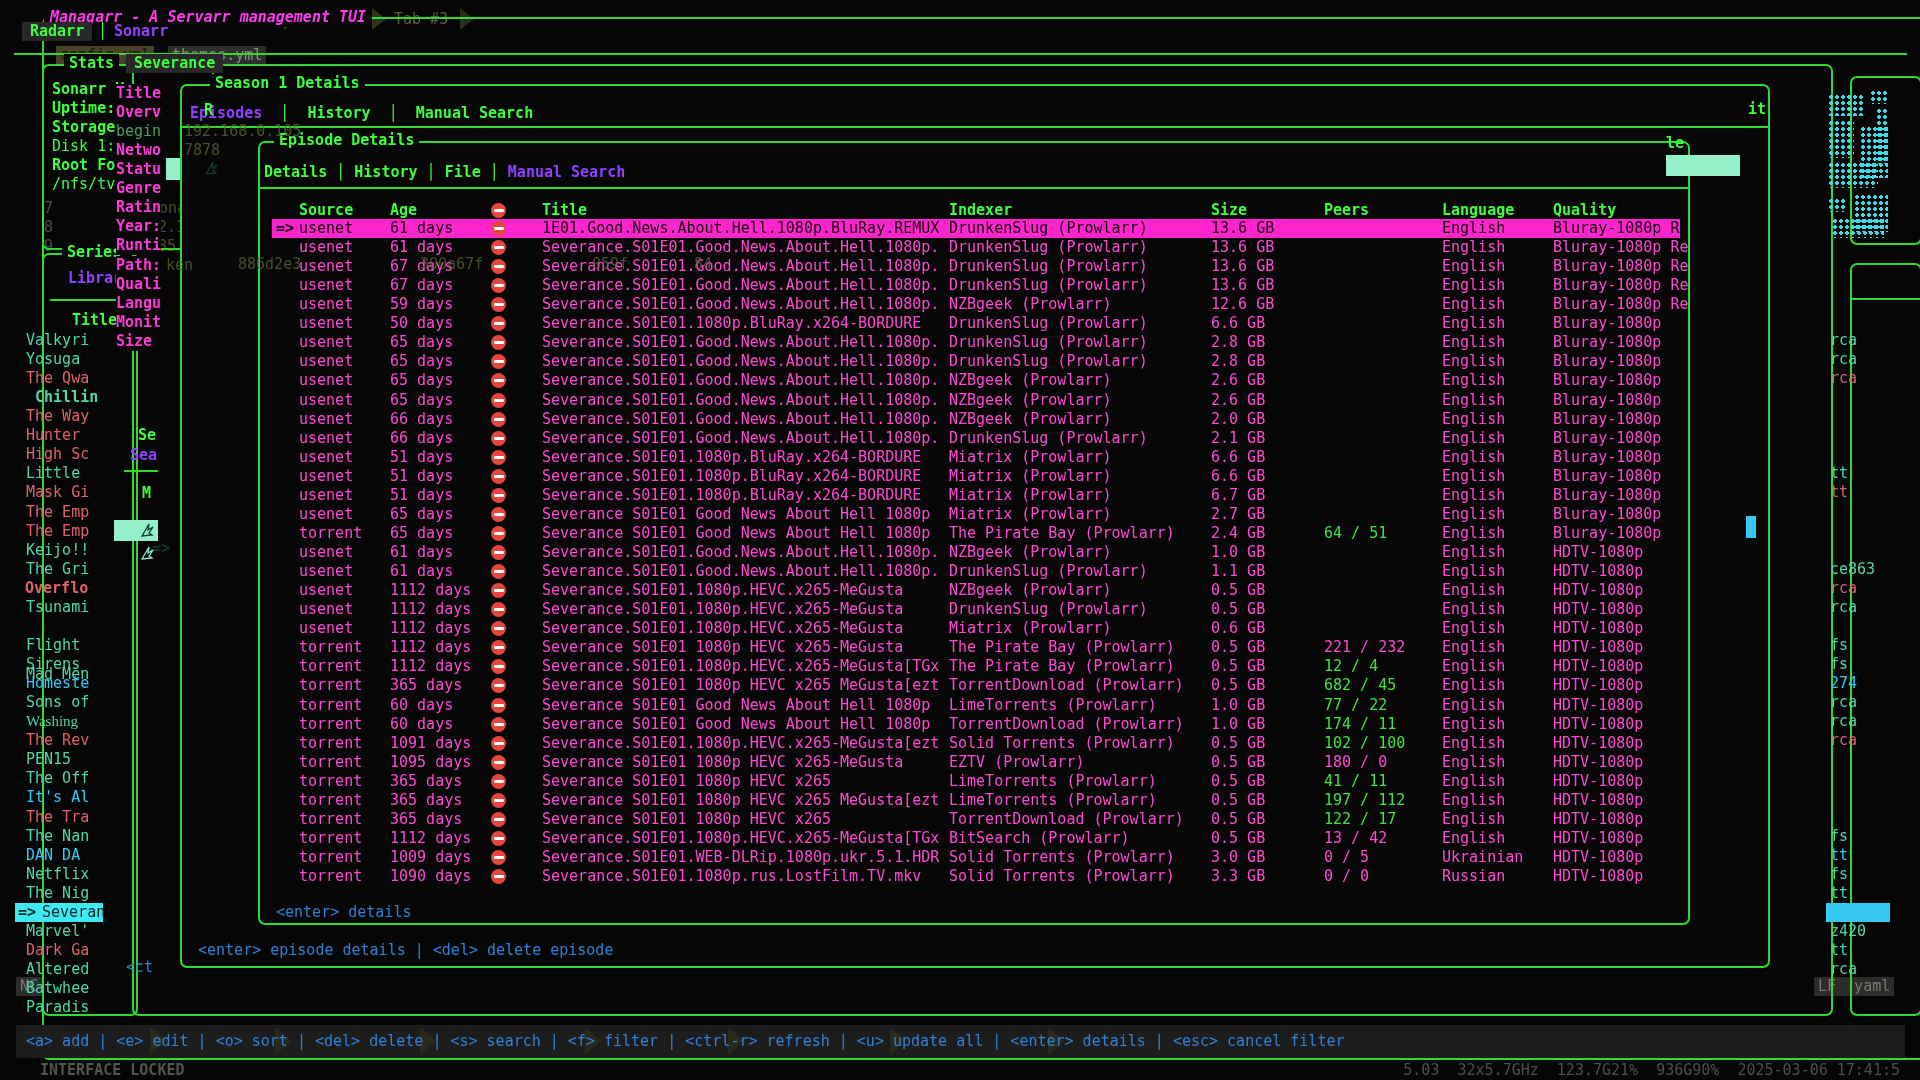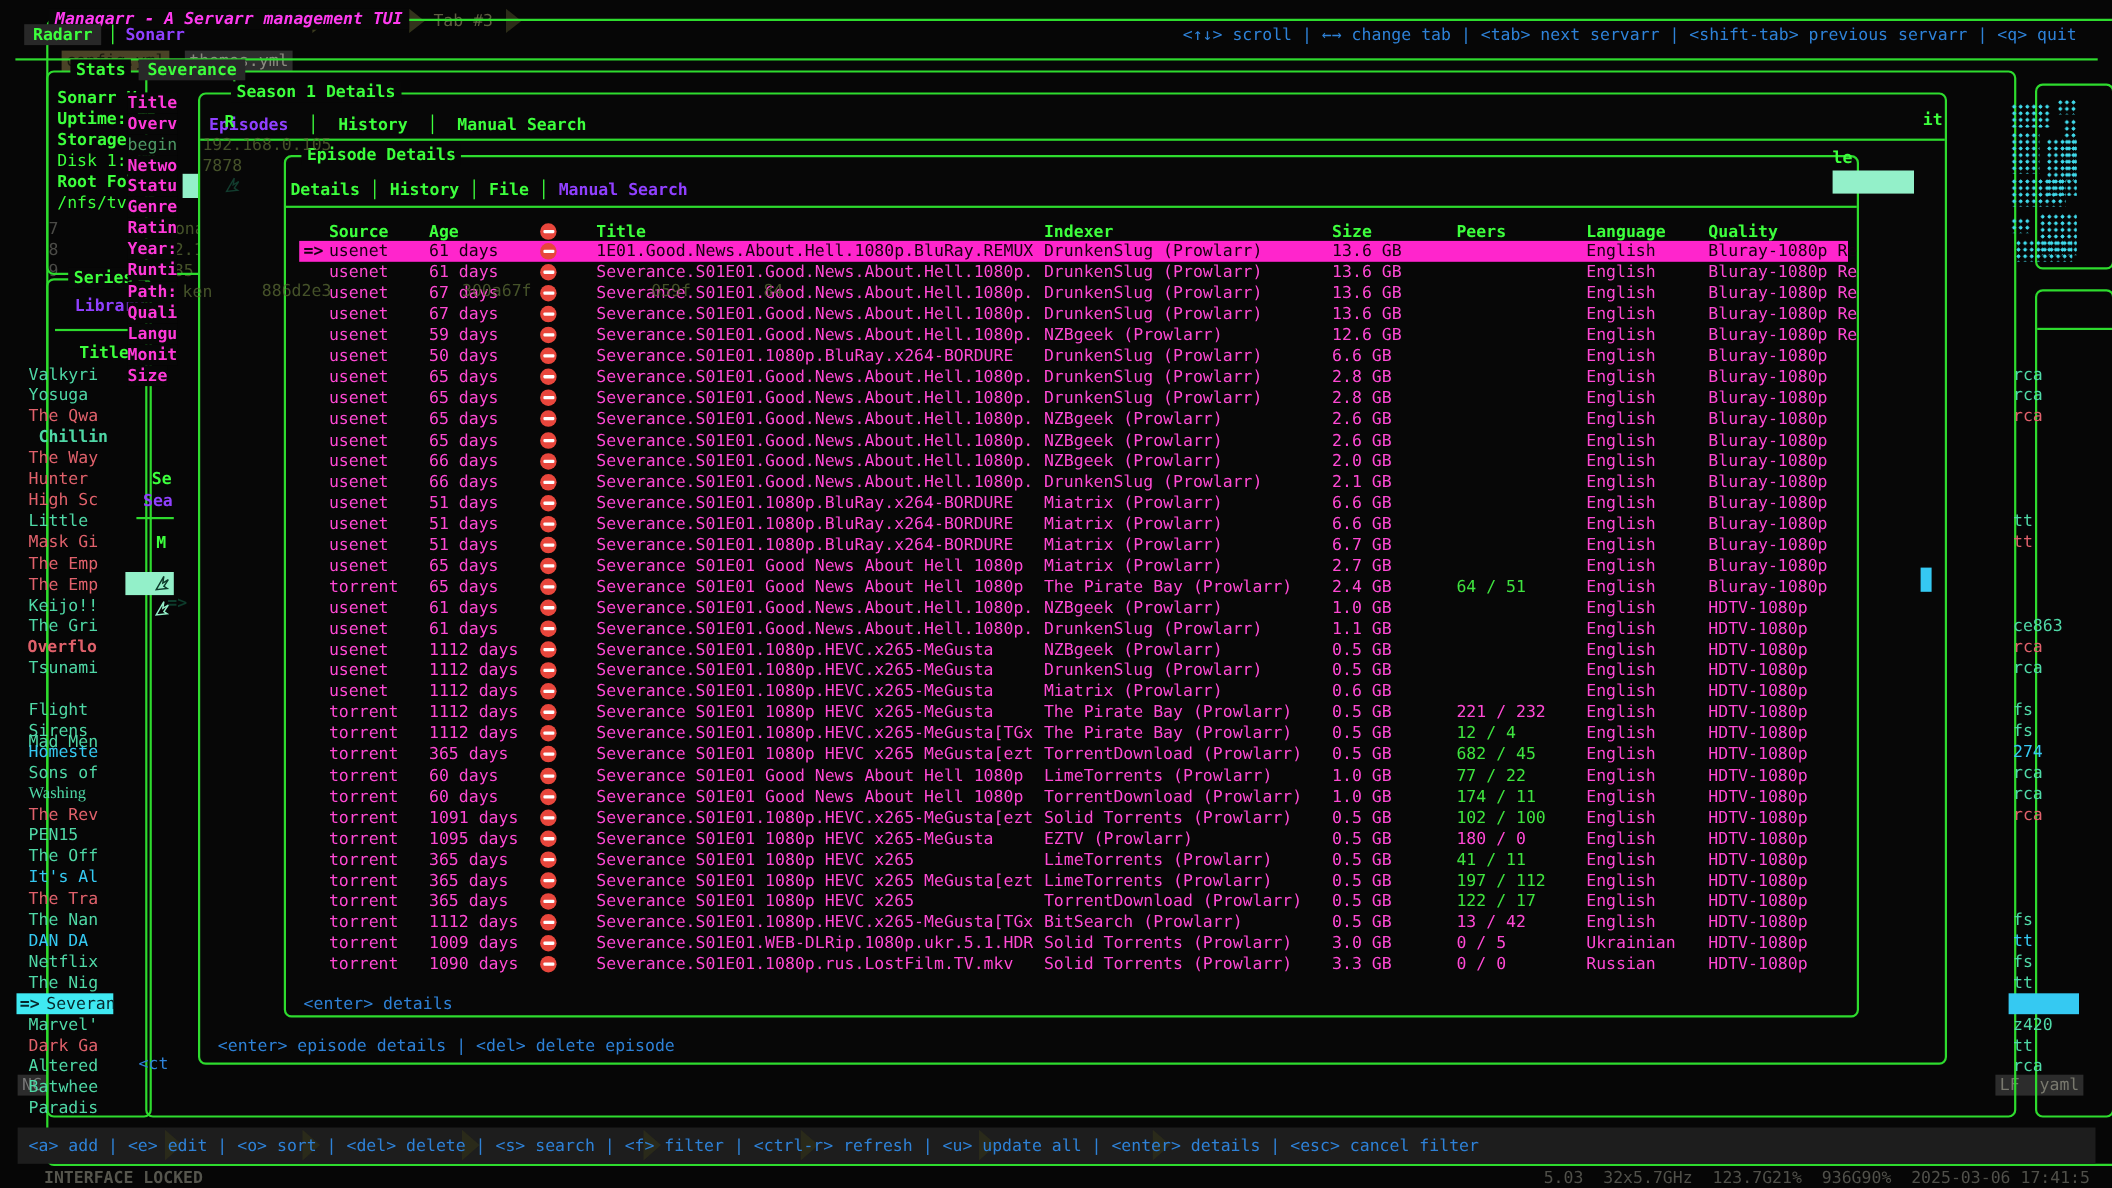--- a/index.html
+++ b/index.html
@@ -62,21 +62,20 @@
       <div class="abs" style="left:16px;top:977px;background:#2c2c2c;color:#777;padding:0 4px;z-index:1;">NC</div>
       <div class="abs" style="left:1814px;top:977px;background:#2c2c2c;color:#79796e;padding:0 4px;z-index:2;">LF  yaml</div>
     </div>
 
   <div class="panel" style="left:14px;top:17px;width:1893px;height:1043px;z-index:2;"></div>
   <div class="abs bold" style="left:44px;top:8px;z-index:3;color:#ff3bf0;font-style:italic;background:#070707;padding:0 6px;">Managarr - A Servarr management TUI</div>
 
   <div class="abs grn bold tabbg" style="left:22px;top:22px;z-index:3;">Radarr</div>
   <div class="abs grn" style="left:98px;top:22px;z-index:3;">│</div>
   <div class="abs purp bold" style="left:114px;top:22px;z-index:3;">Sonarr</div>
-  <div class="abs blue" style="right:32px;top:22px;z-index:3;text-align:right;">&lt;↑↓&gt; scroll | ←→ change tab | &lt;tab&gt; next servarr | &lt;shift-tab&gt; previous servarr | &lt;q&gt; quit</div>
   <div class="divider" style="left:14px;top:53px;width:1893px;z-index:3;"></div>
 
   <div class="panel" style="left:14px;top:64px;width:172px;height:186px;z-index:3;">
     <div class="ptitle" style="left:20px;">Stats</div>
     <div id="stats-rows">
         <div class="abs grn bold" style="left:8px;top:14px;">Sonarr Ver</div>
         <div class="abs grn bold" style="left:8px;top:33.06px;">Uptime: 25</div>
         <div class="abs grn bold" style="left:8px;top:52.12px;">Storage:</div>
         <div class="abs grn" style="left:8px;top:71.17999999999999px;">Disk 1: 90</div>
         <div class="abs grn bold" style="left:8px;top:90.24px;">Root Folde</div>

